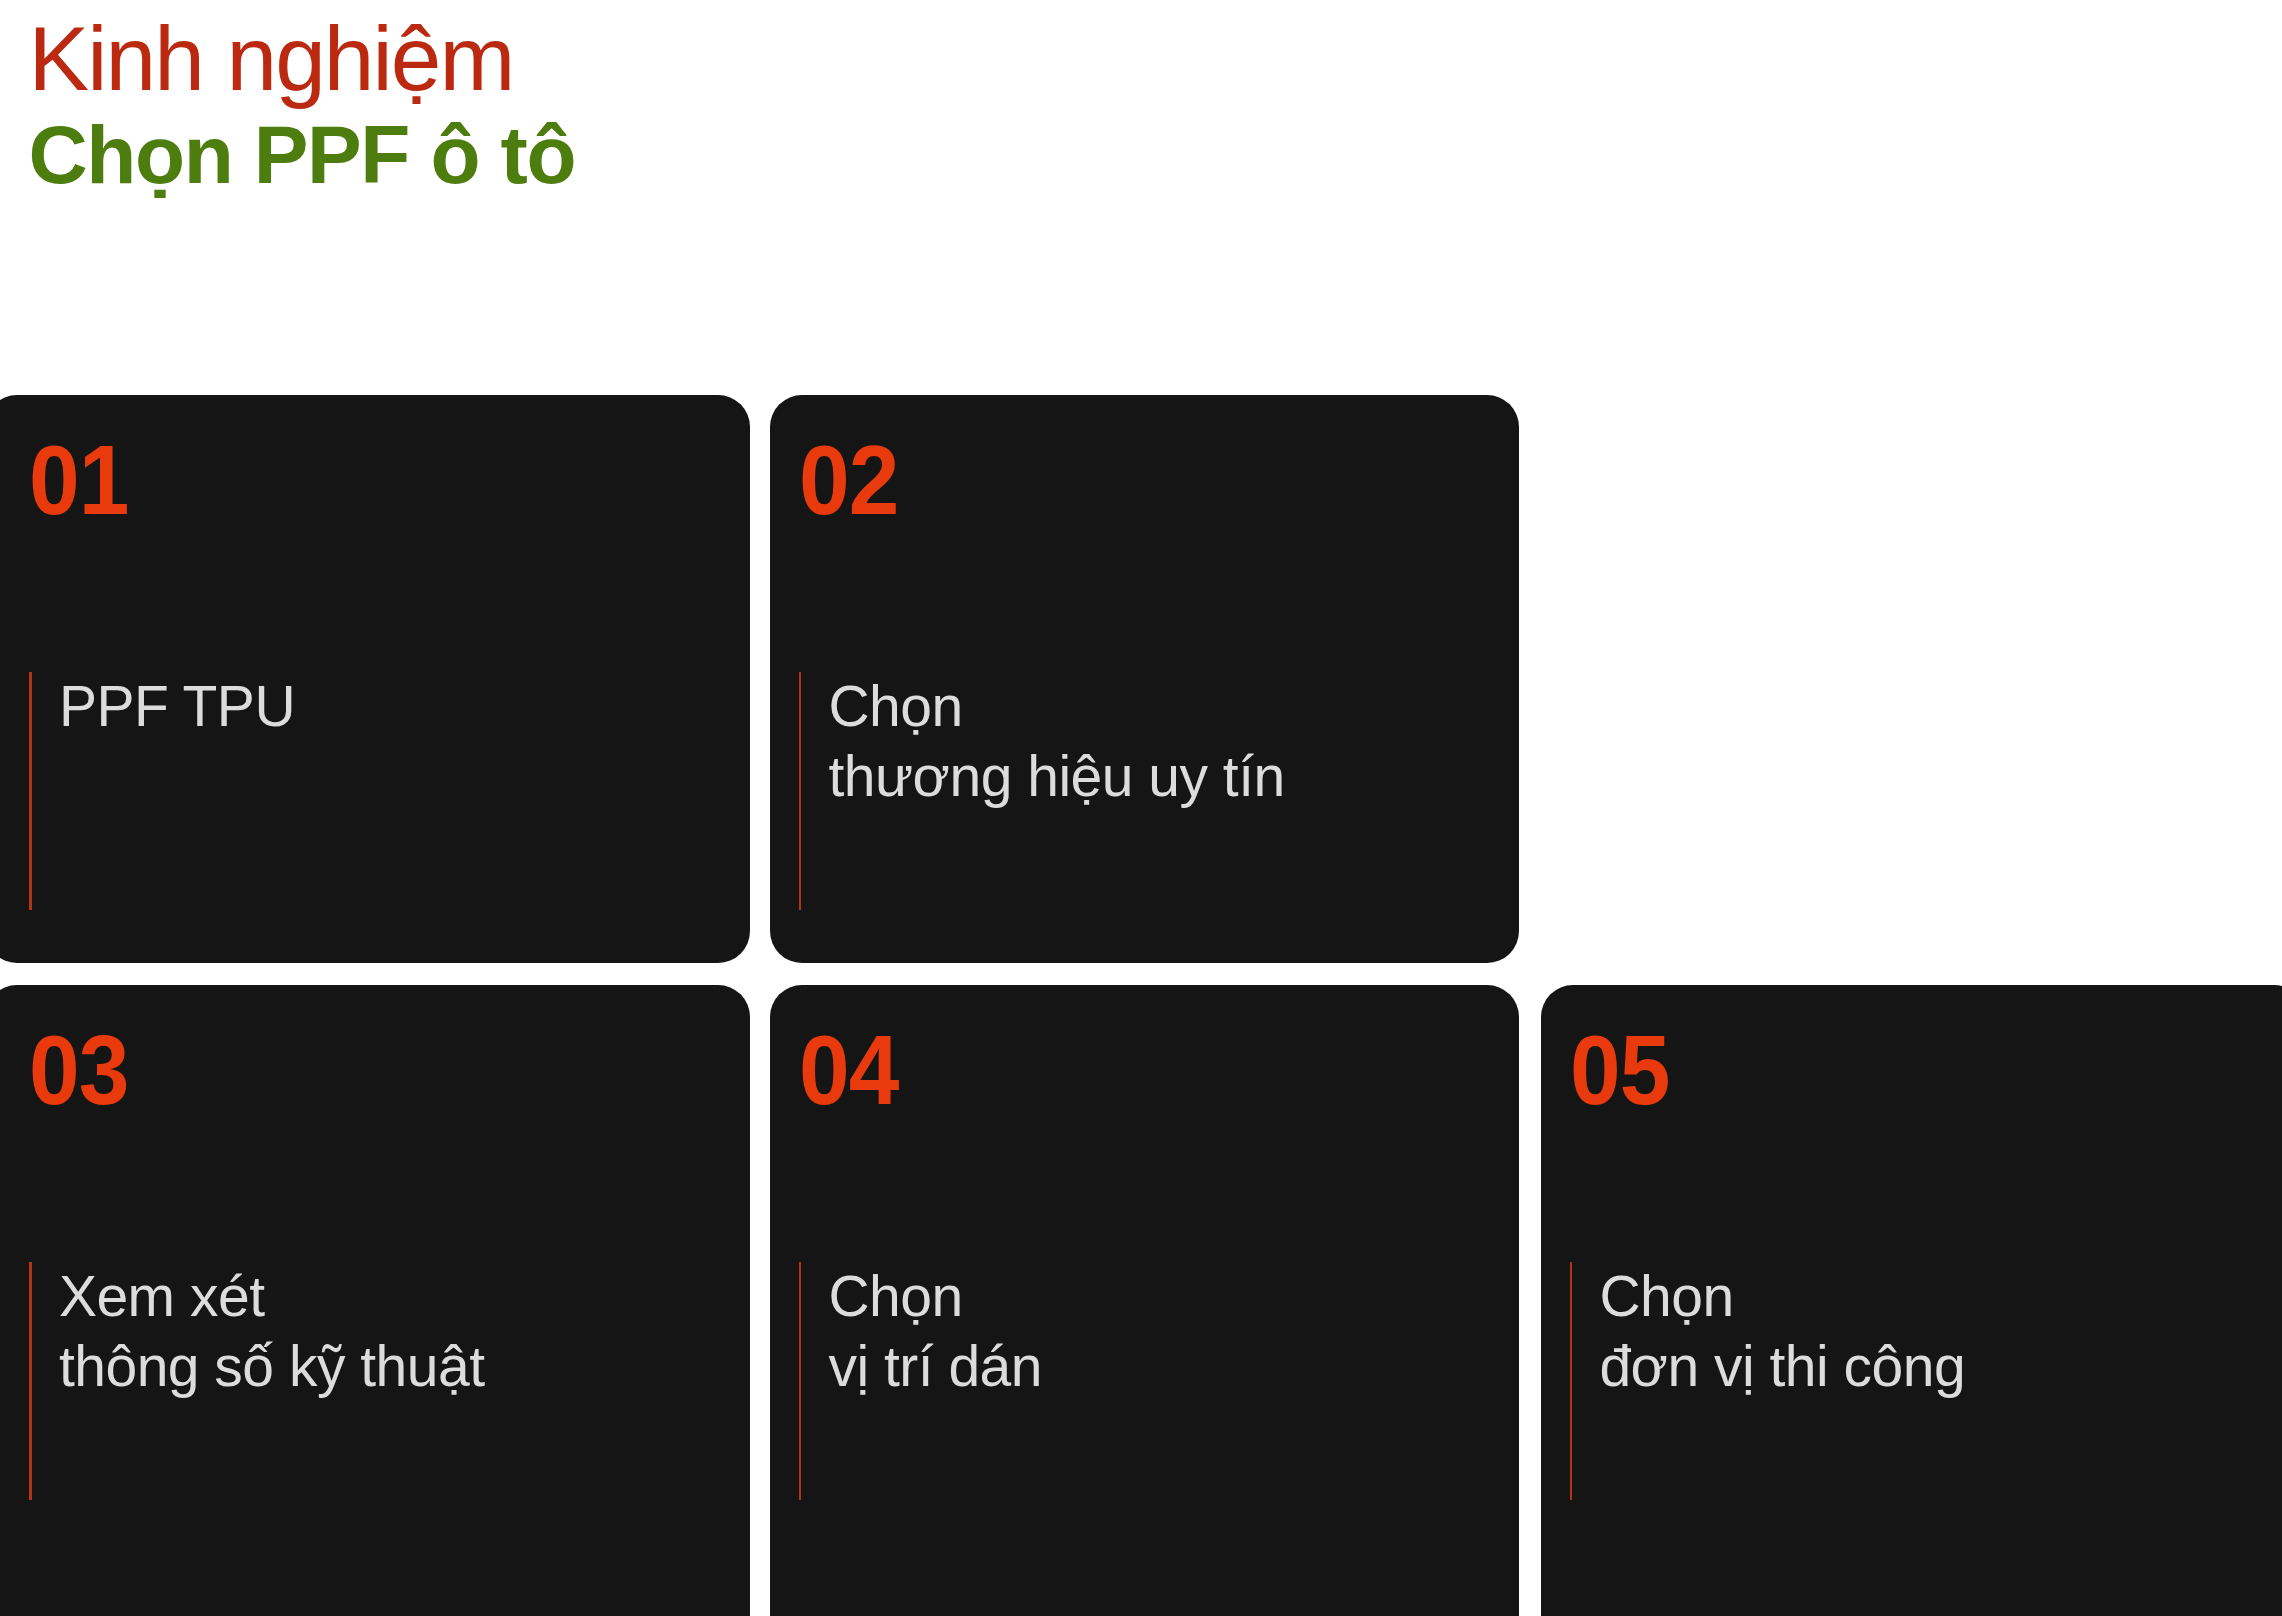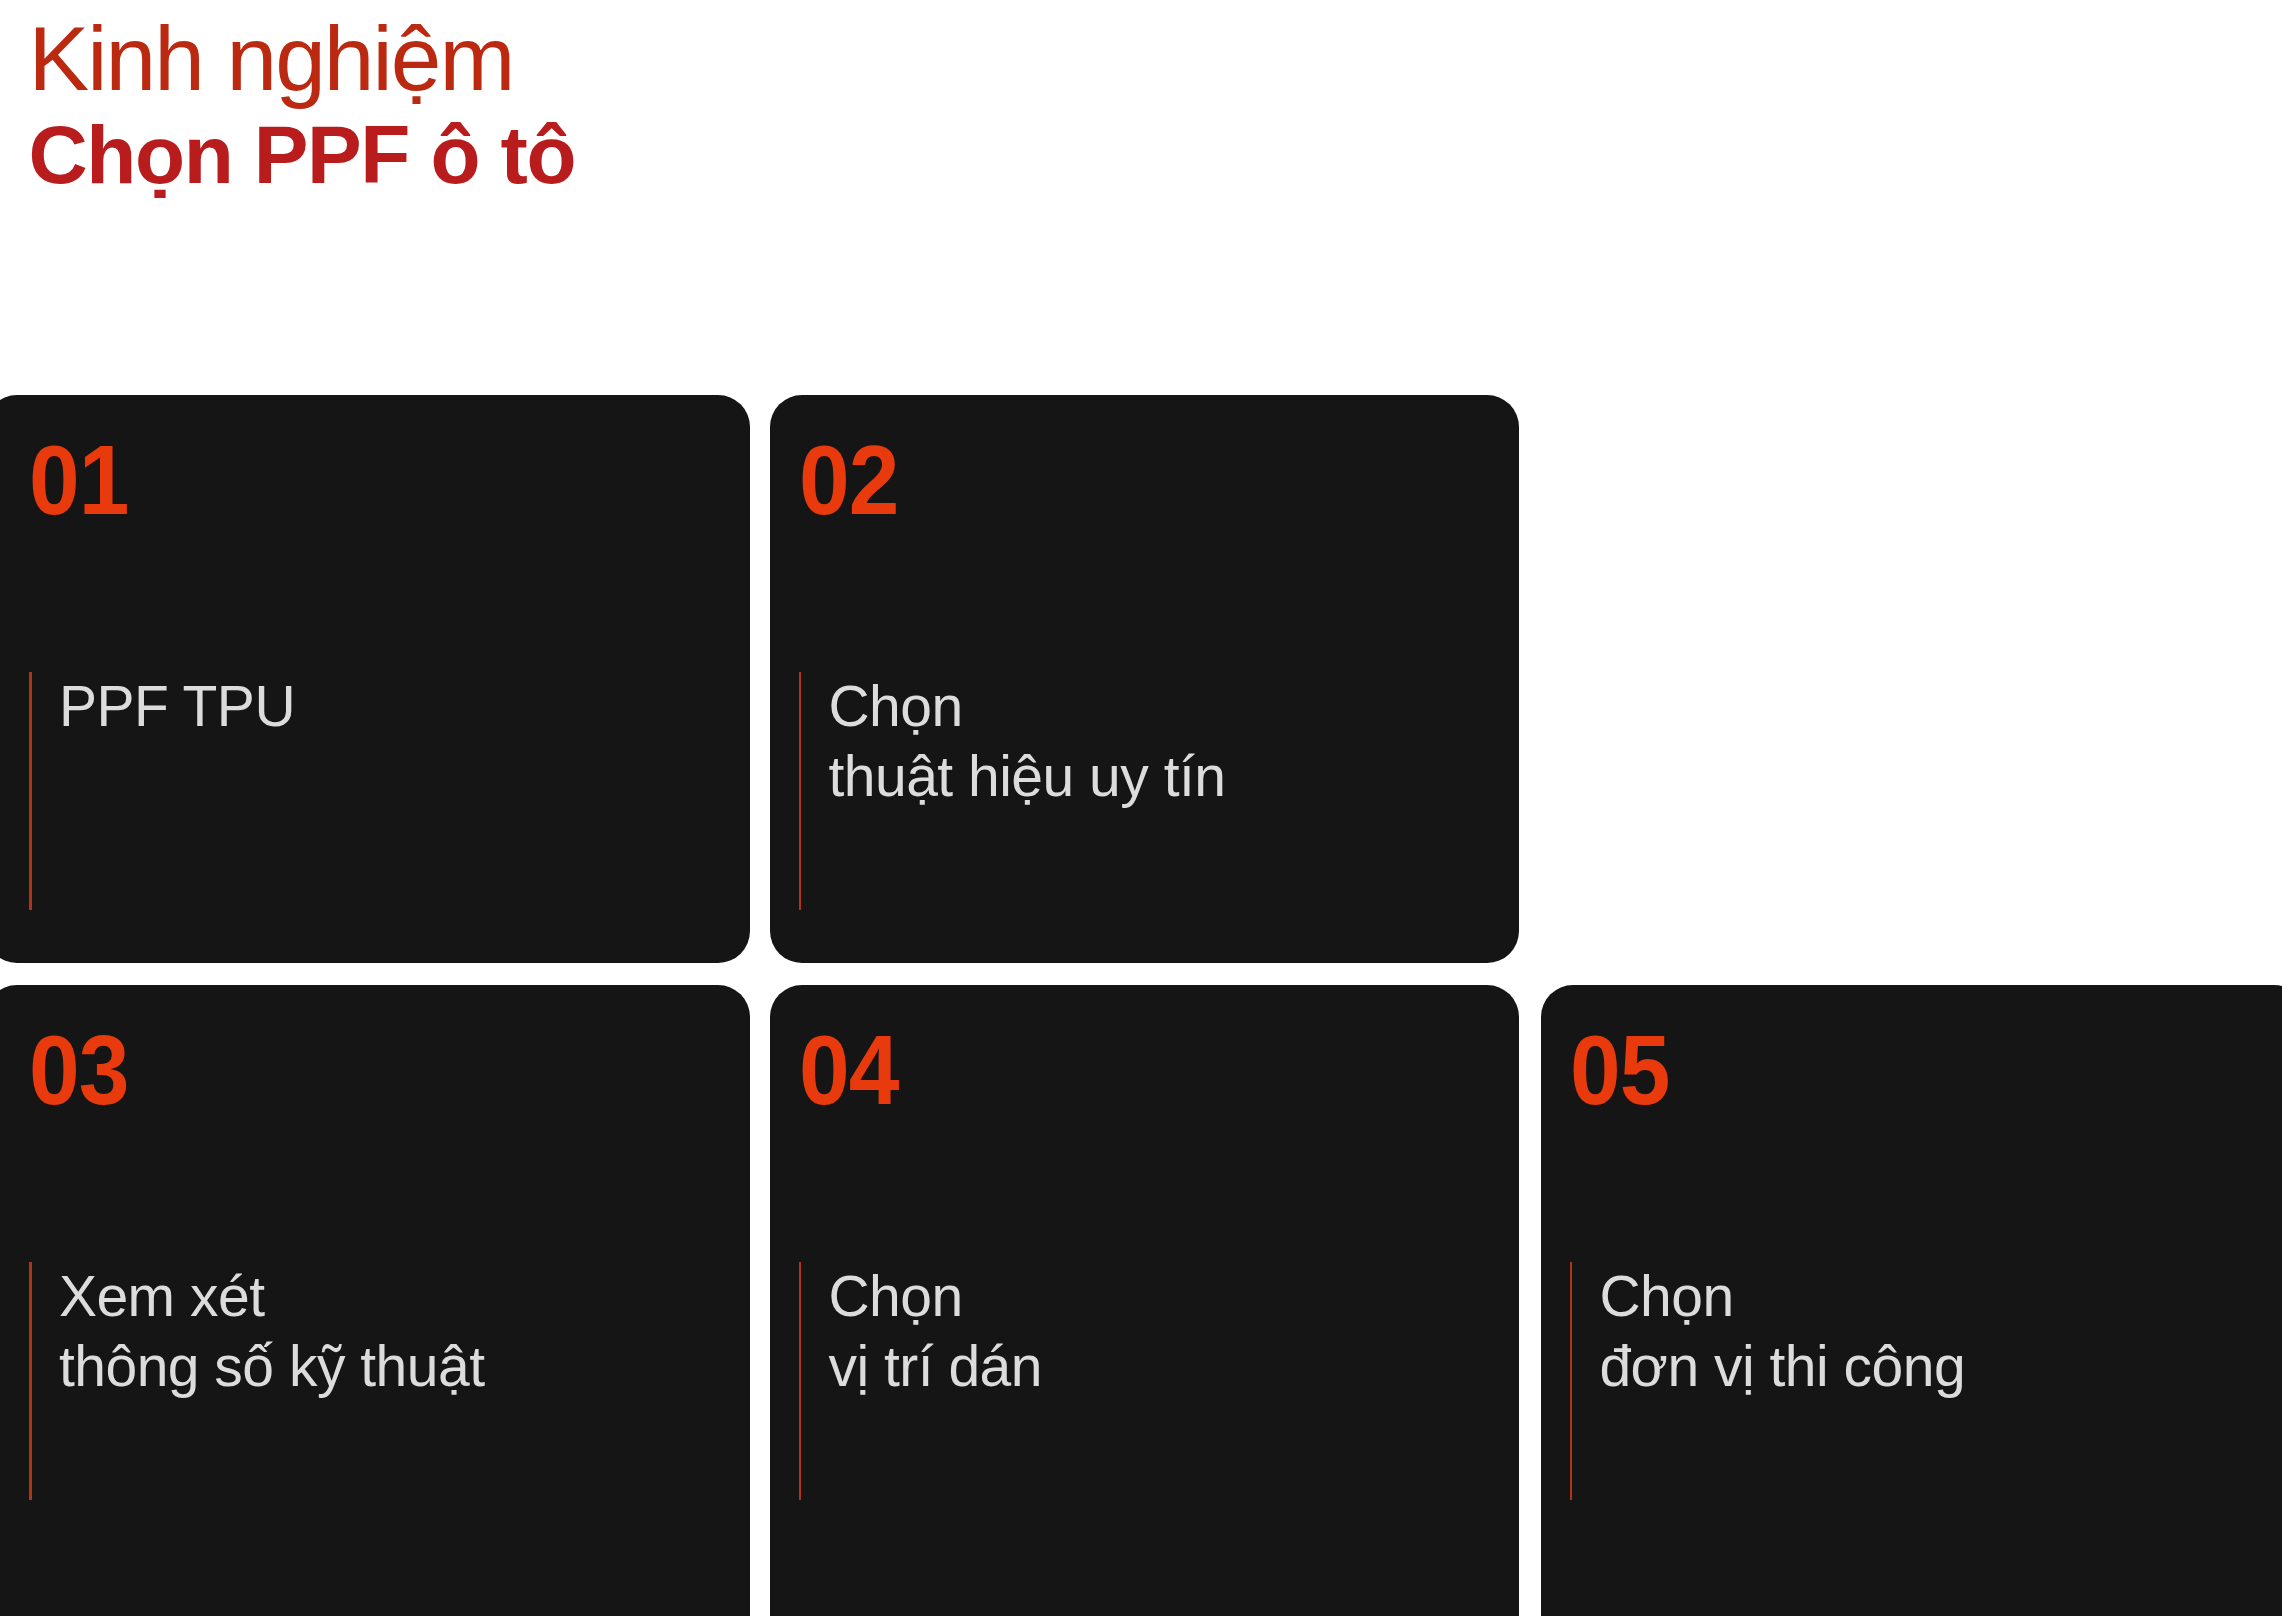--- a/index.html
+++ b/index.html
@@ -33,21 +33,21 @@
     color: #bb2a10;
     white-space: nowrap;
   }
   .title-line2 {
     display: block;
     font-family: "Liberation Sans Narrow", "Liberation Sans", sans-serif;
     font-weight: 700;
     font-size: 82px;
     line-height: 1.04;
     letter-spacing: -1.4px;
-    color: #b91c1c;
+    color: #4d7c0f;
     white-space: nowrap;
     margin-top: 5.7px;
   }
 
   
   .grid {
     position: absolute;
     left: 0;
     top: 395px;
     width: 2283px;
@@ -146,21 +146,21 @@
         </div>
       </div>
     </div>
 
     <div class="card col-2">
       <div class="card-number">02</div>
       <div class="card-body">
         <div class="accent-rule"></div>
         <div class="card-text">
           <span class="line">Chọn</span>
-          <span class="line">thuật hiệu uy tín</span>
+          <span class="line">thương hiệu uy tín</span>
         </div>
       </div>
     </div>
 
   </div>
 
   <div class="row row-2">
 
     <div class="card col-1">
       <div class="card-number">03</div>

